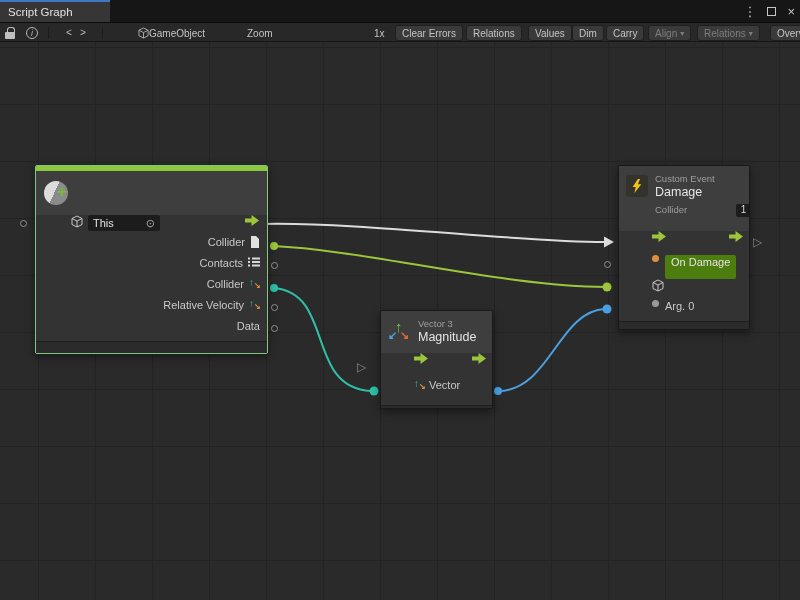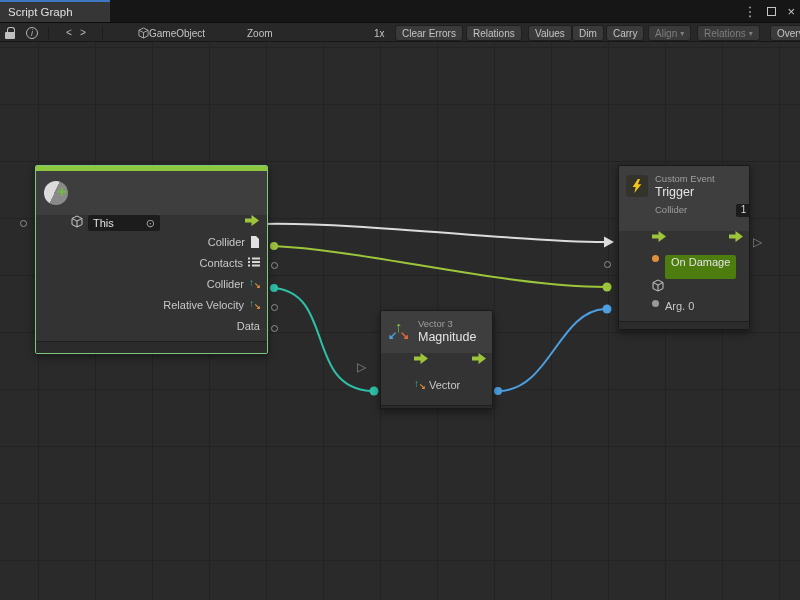--- a/index.html
+++ b/index.html
@@ -276,21 +276,21 @@
 
   <div class="node node-ce">
     <div class="node-header">
       <span class="ce-icon">
         <svg width="14" height="14" viewBox="0 0 16 16">
             <path d="M9 0 L3 9 H6.5 L5 16 L13 6 H9 L11.5 0 Z" fill="#F0C419"></path>
           </svg>
       </span>
       <span class="hdr-col">
         <span class="node-sub">Custom Event</span>
-        <span class="node-title">Trigger</span>
+        <span class="node-title">Damage</span>
         <span class="args-row">
           <span class="node-sub">Collider</span>
           <span class="args-box">1</span>
         </span>
       </span>
     </div>
     <div class="row r24">
       <svg class="flow-arrow" width="15" height="11" viewBox="0 0 15 11">
           <path d="M0 3.4 H6.5 V0 L14 5.5 L6.5 11 V7.6 H0 Z"></path>
         </svg>

